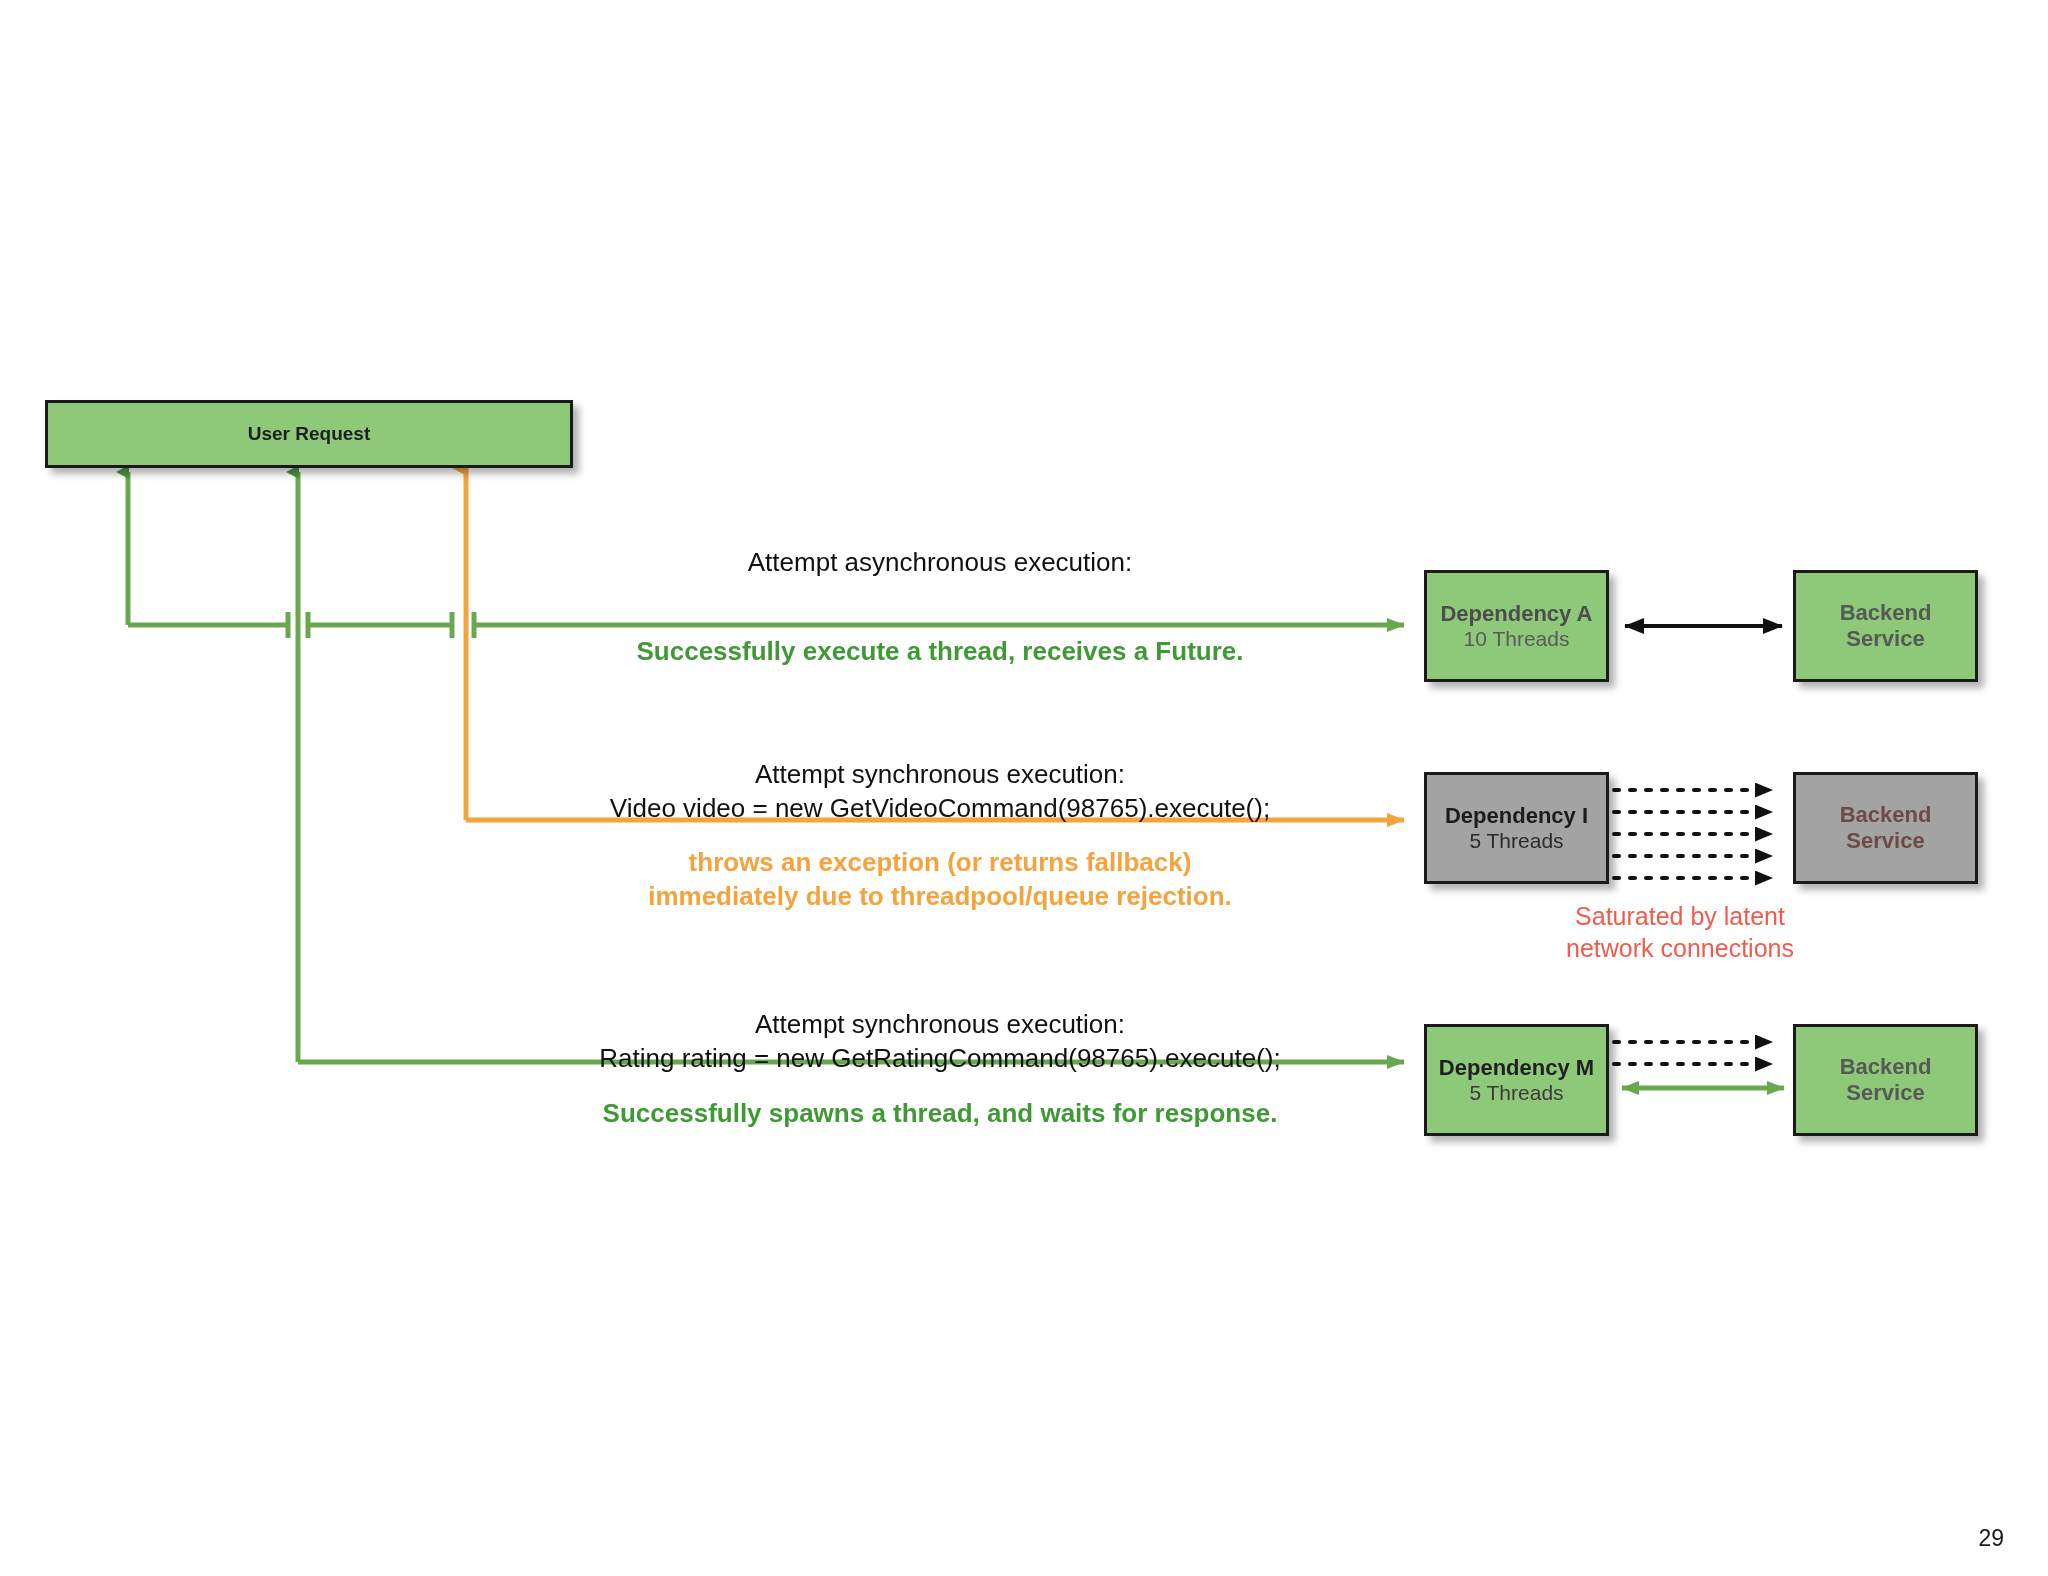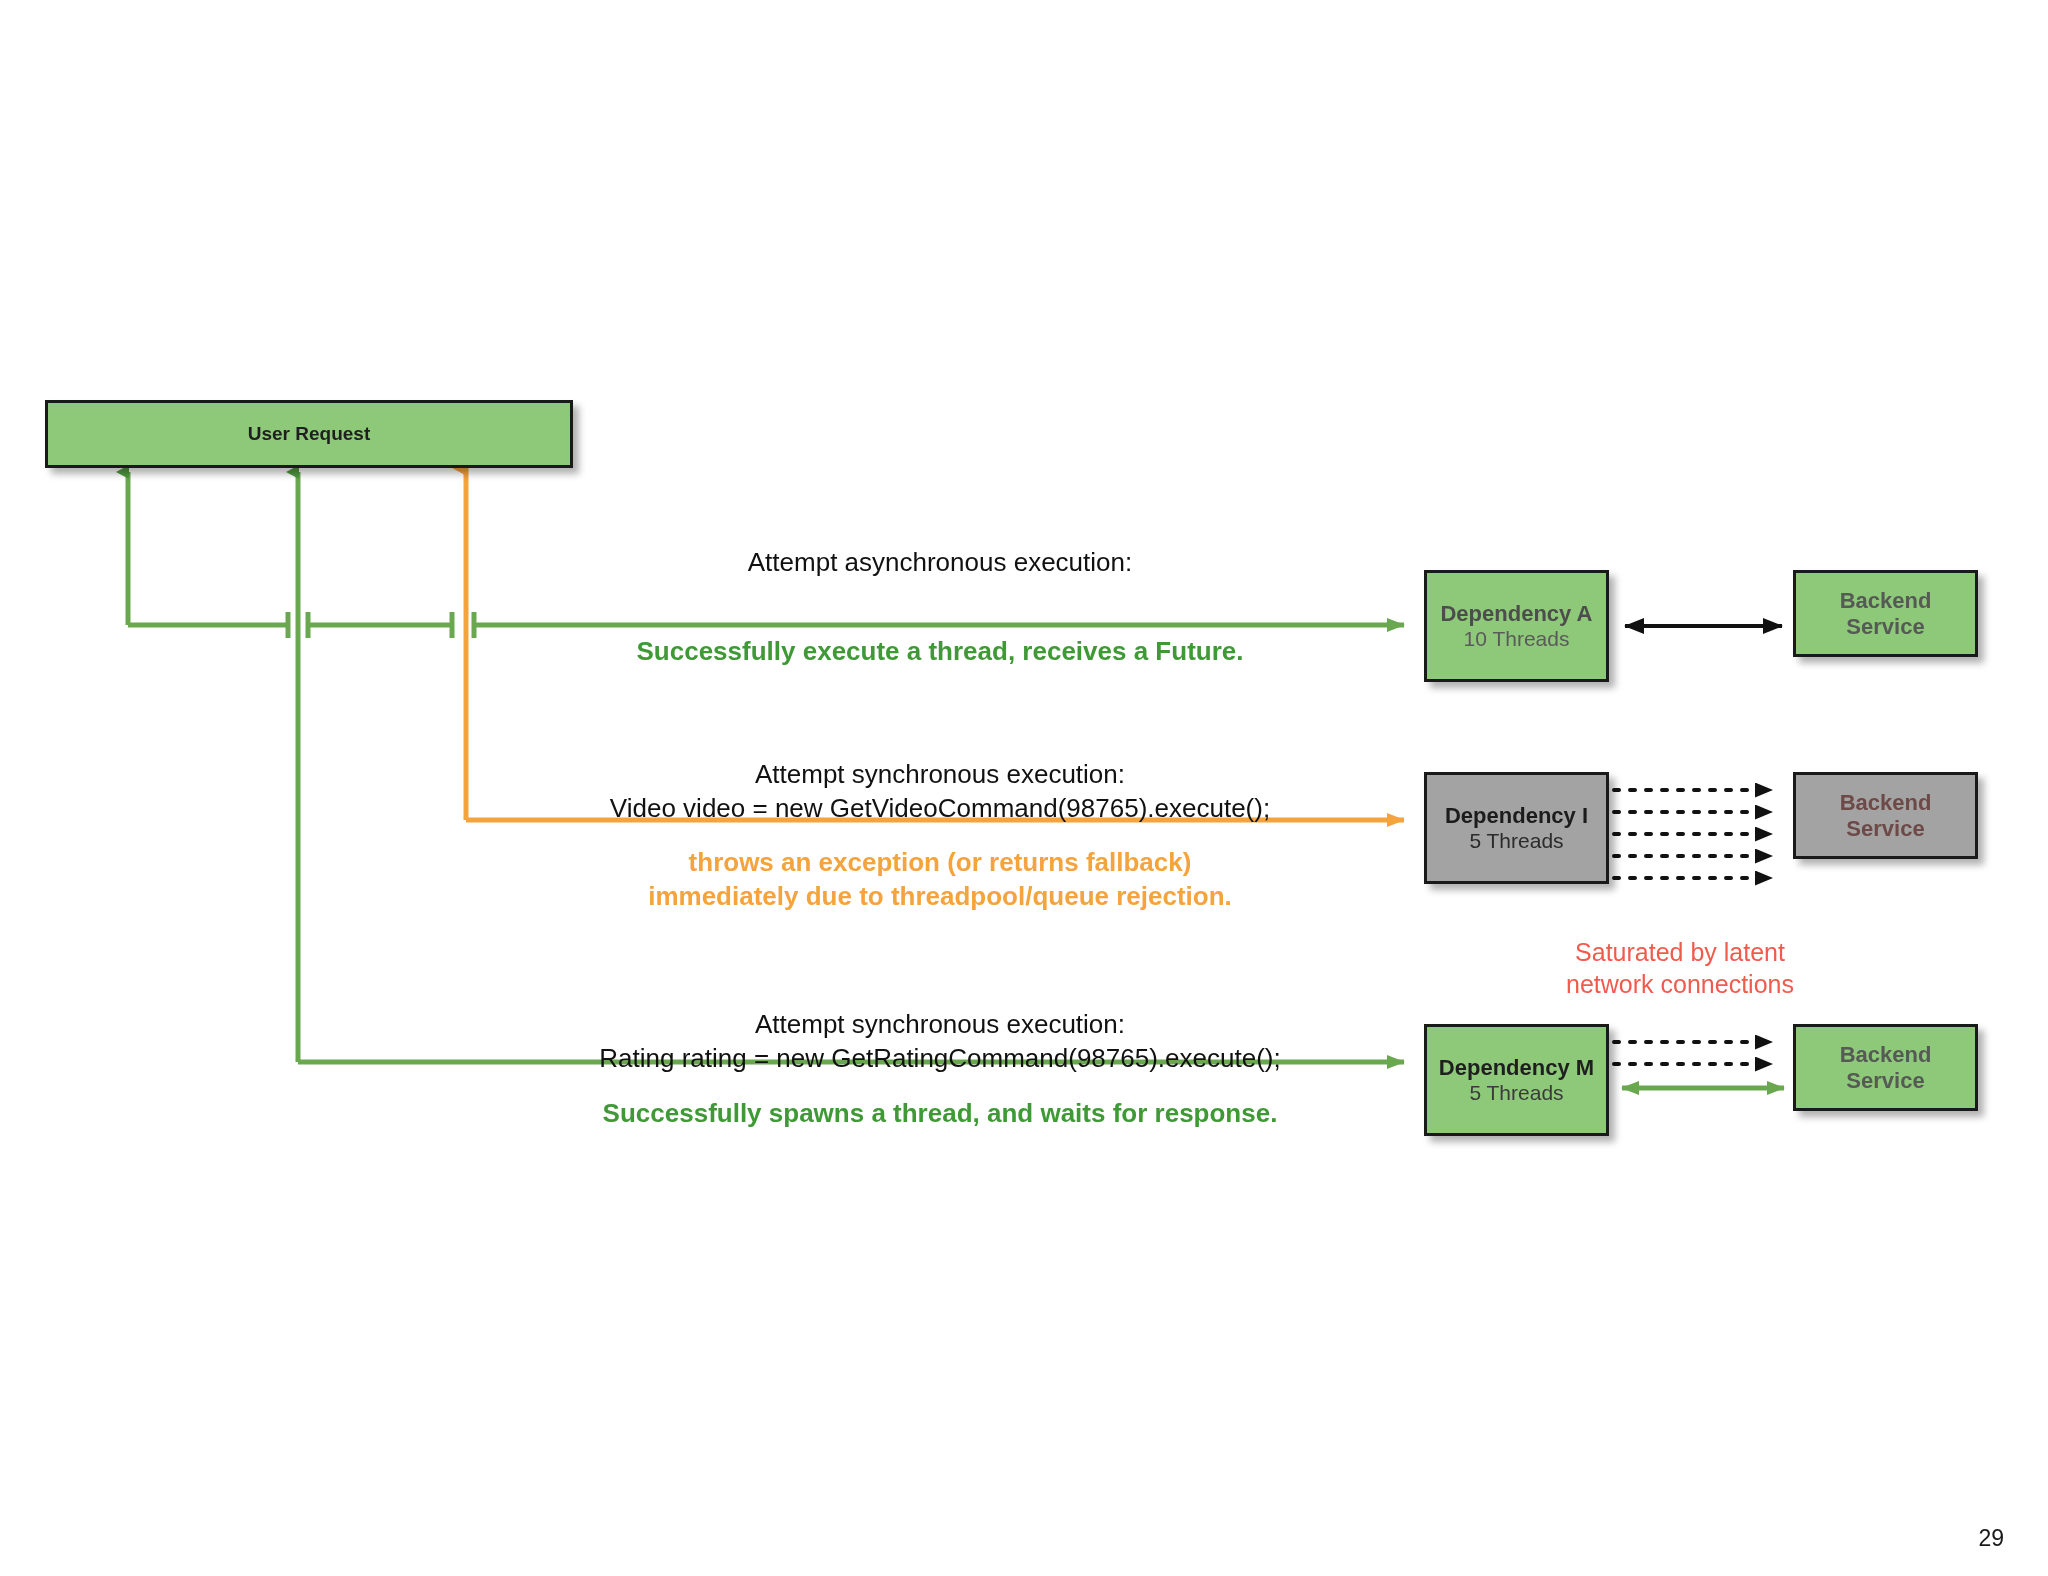--- a/index.html
+++ b/index.html
@@ -33,21 +33,21 @@
   .box.green .title.muted{color:#4d4d4d;}
   .box.green .sub.muted{color:#5a5a5a;}
 
   #user-request{
     left:45px;top:400px;width:528px;height:68px;
     font-size:19px;
   }
 
   .dep-box{width:185px;height:112px;font-size:22px;}
   .dep-box .sub{font-size:21px;font-weight:normal;}
-  .backend-box{width:185px;height:87px;font-size:22px;}
+  .backend-box{width:185px;height:112px;font-size:22px;}
   .backend-box .title{color:#555a55;font-weight:bold;}
 
   #dep-a{left:1424px;top:570px;}
   #backend-a{left:1793px;top:570px;}
   #dep-i{left:1424px;top:772px;}
   #backend-i{left:1793px;top:772px;}
   #dep-m{left:1424px;top:1024px;}
   #backend-m{left:1793px;top:1024px;}
   #backend-i .title{color:#6d4a47;}
   #dep-i .title{color:#1c1c1c;}
@@ -70,21 +70,21 @@
   #row1-result{left:560px;top:634px;width:760px;}
 
   #row2-code{left:560px;top:757px;width:760px;}
   #row2-result{left:560px;top:845px;width:760px;}
 
   #row3-code{left:560px;top:1007px;width:760px;}
   #row3-result{left:560px;top:1096px;width:760px;}
 
   #saturated-note{
     left:1560px;top:900px;width:240px;
-    font-size:25px;color:#f05b4c;text-align:center;line-height:1.28;margin-top:36px;
+    font-size:25px;color:#f05b4c;text-align:center;line-height:1.28;
   }
 
   #page-number{
     position:absolute;right:44px;bottom:24px;
     font-size:23px;color:#1a1a1a;
   }
 </style>
 </head>
 <body>
 

